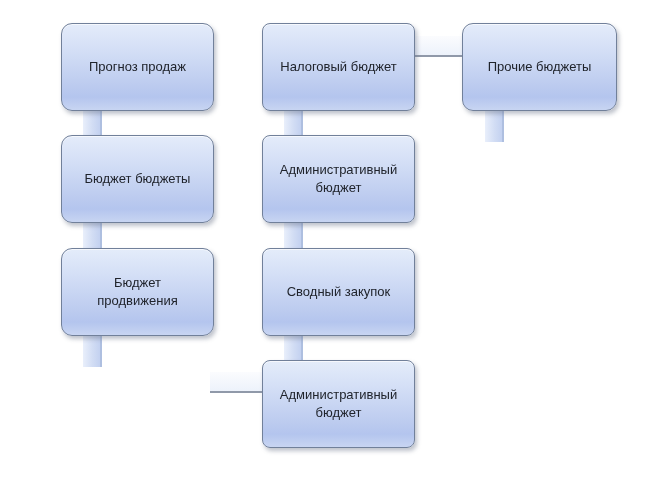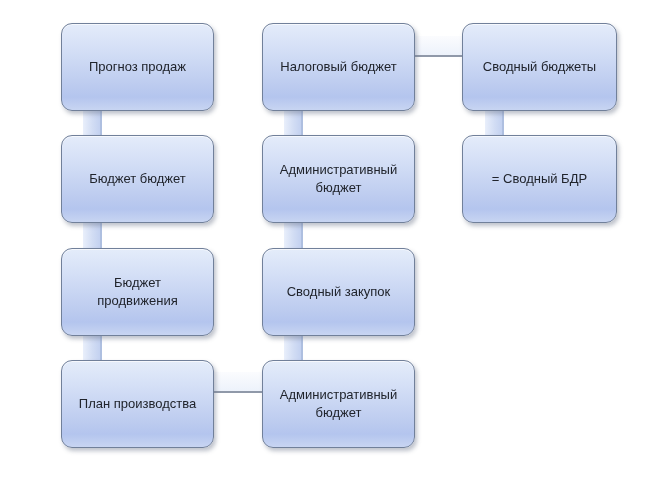--- a/index.html
+++ b/index.html
@@ -37,21 +37,21 @@
     text-align: center;
     padding: 4px 8px;
     font-size: 13px;
     line-height: 1.4;
     color: #20242c;
     white-space: pre-line;
     z-index: 2;
   }
   
   .c1 { left: 61px; }
-  .c2 { left: 262px; }
+  .c2 { left: 262px; border-radius: 8px; }
   .c3 { left: 462px; }
   .c3w { width: 155px; }
   
   .r1 { top: 23px; }
   .r2 { top: 135px; }
   .r3 { top: 248px; }
   .r4 { top: 360px; }
 
   
   .conn {
@@ -88,28 +88,26 @@
   <div class="conn conn-v v-c1 v-g2"></div>
   <div class="conn conn-v v-c1 v-g3"></div>
   <div class="conn conn-v v-c2 v-g1"></div>
   <div class="conn conn-v v-c2 v-g2"></div>
   <div class="conn conn-v v-c2 v-g3"></div>
   <div class="conn conn-v v-c3 v-g1"></div>
   <div class="conn conn-h h-top"></div>
   <div class="conn conn-h h-bottom"></div>
 
   <div class="node c1 r1">Прогноз продаж</div>
-  <div class="node c1 r2">Бюджет бюджет</div>
+  <div class="node c1 r2">Бюджет бюджеты</div>
   <div class="node c1 r3">Бюджет
 продвижения</div>
-  <div class="node c1 r4">План производства</div>
 
   <div class="node c2 r1">Налоговый бюджет</div>
   <div class="node c2 r2">Административный
 бюджет</div>
   <div class="node c2 r3">Сводный закупок</div>
   <div class="node c2 r4">Административный
 бюджет</div>
 
-  <div class="node c3 c3w r1">Сводный бюджеты</div>
-  <div class="node c3 c3w r2">= Сводный БДР</div>
+  <div class="node c3 c3w r1">Прочие бюджеты</div>
 
 </div>
 
 </body></html>

